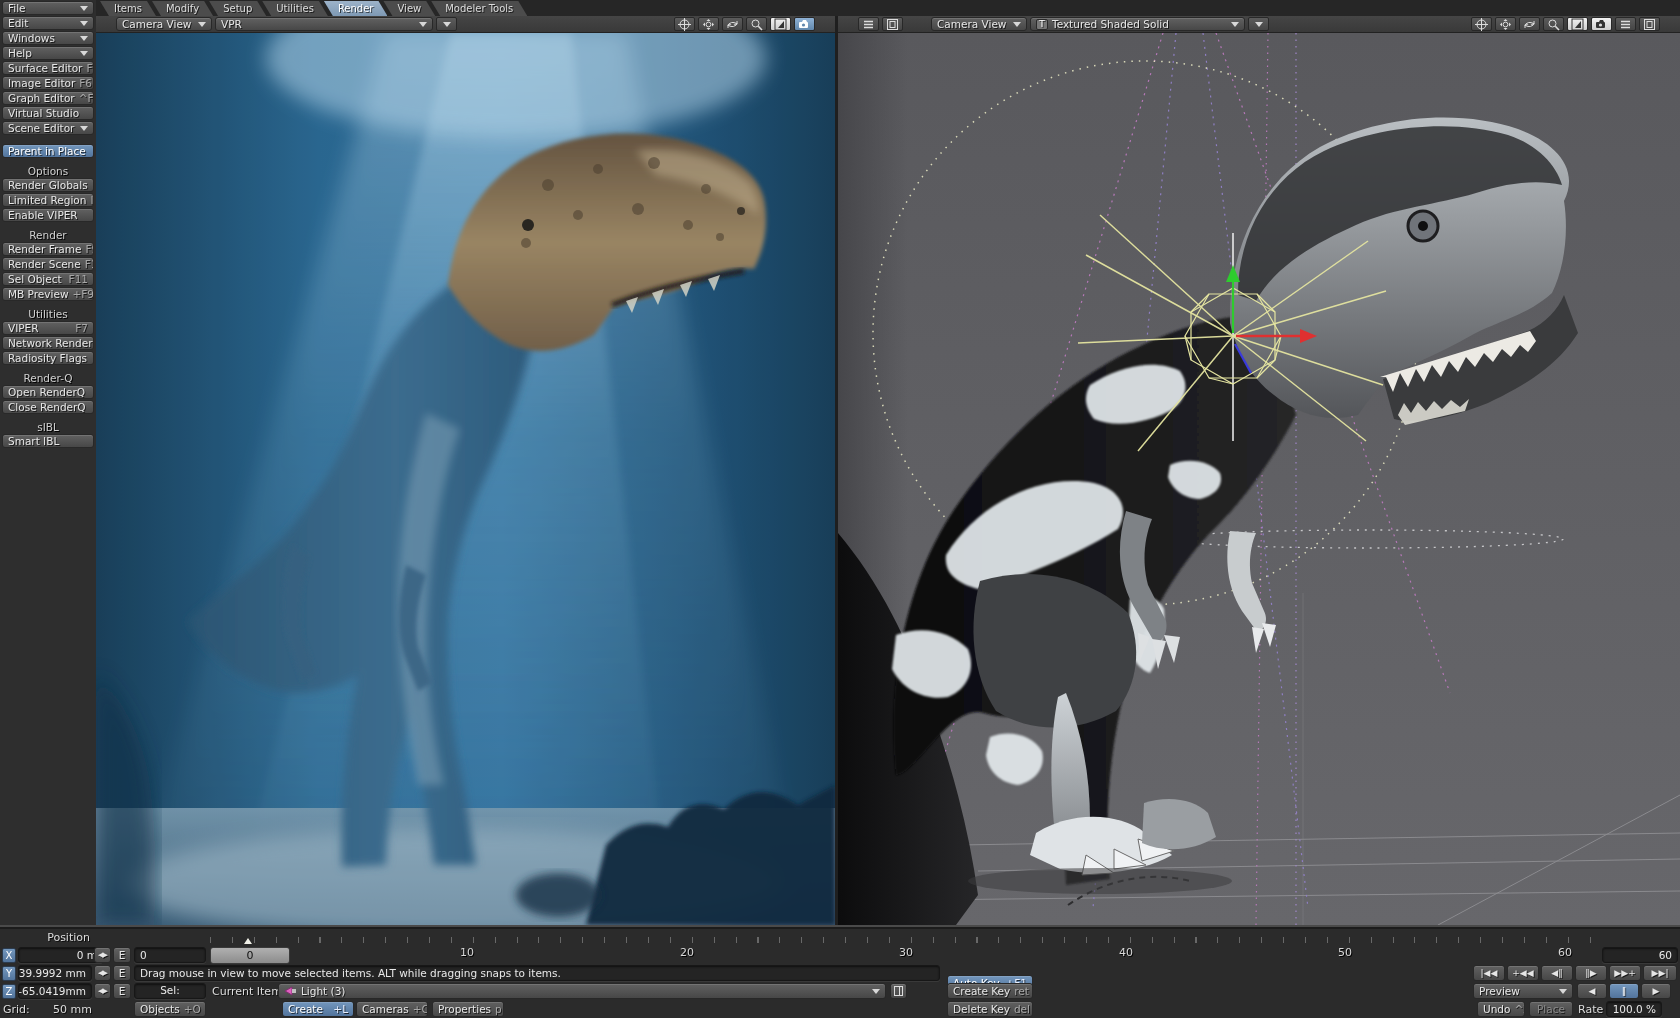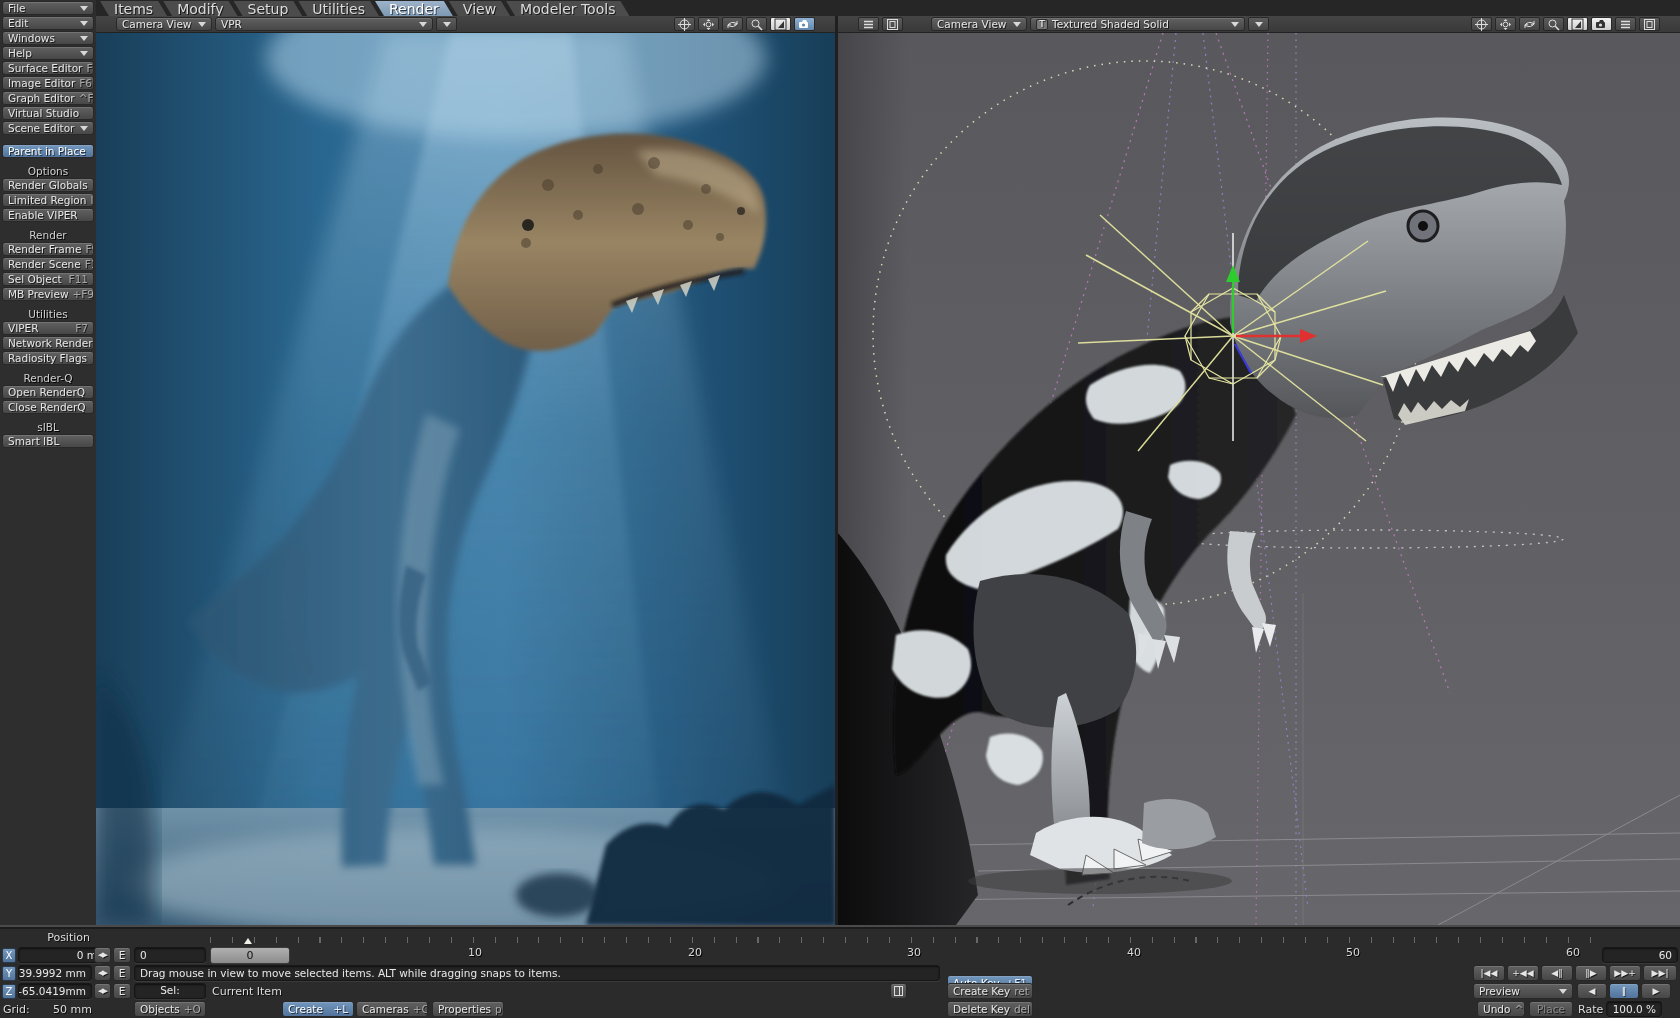--- a/index.html
+++ b/index.html
@@ -36,42 +36,42 @@
   .lbl { color:#dcdcdc; text-shadow:1px 1px 0 rgba(0,0,0,.7); white-space:nowrap; }
 
   
   .sidebar { left:0; top:0; width:96px; height:925px; background:#2e2e2e; padding:1px 2px; }
   .sidebar .btn { height:14px; margin-bottom:1px; font-size:10.5px; }
   .sidebar .sect { height:13px; display:flex; align-items:center; justify-content:center; color:#cfcfcf; text-shadow:1px 1px 0 #000; margin:6px 0 1px 0; font-size:10.5px; }
   .gap8 { height:8px; }
 
   
   .tabbar { left:96px; top:0; width:1584px; height:16px; background:#262626; display:flex; align-items:flex-end; padding-left:4px; }
-  .tab { height:15px; padding:0 14px; margin-right:-4px; display:flex; align-items:center; background:#4c4c4c; color:#dcdcdc; text-shadow:1px 1px 0 #000a; clip-path:polygon(0 0, calc(100% - 9px) 0, 100% 100%, 9px 100%); font-size:14px; }
+  .tab { height:15px; padding:0 14px; margin-right:-4px; display:flex; align-items:center; background:#4c4c4c; color:#dcdcdc; text-shadow:1px 1px 0 #000a; clip-path:polygon(0 0, calc(100% - 9px) 0, 100% 100%, 9px 100%); font-size:10px; }
   .tab.active { background:linear-gradient(#9db3c9,#7e99b4); color:#fff; }
 
   
   .vptitle { height:17px; background:linear-gradient(#454545,#393939); border-bottom:1px solid #222; display:flex; align-items:center; gap:3px; padding:0 20px; }
   .vptitle .btn { height:14px; font-size:10.5px; }
   .icon-btn { width:21px; height:14px; display:flex; align-items:center; justify-content:center; background:linear-gradient(#5c5c5c,#454545); border:1px solid #282828; border-radius:2px; flex:0 0 auto; }
   .icon-btn.white { background:linear-gradient(#f2f2f2,#cfcfcf); }
   .icon-btn.hl { background:linear-gradient(#8fb2d6,#6288ad); }
   .icon-btn svg { display:block; }
   .spacer { flex:1; }
 
   .viewport { top:16px; height:909px; }
   .vpcanvas { position:relative; width:100%; height:892px; overflow:hidden; background:#000; }
   .vpcanvas svg { position:absolute; left:0; top:0; }
 
   
   .bottom { left:0; top:925px; width:1680px; height:93px; background:#2b2b2b; border-top:2px solid #4a4a4a; box-shadow:inset 0 2px 0 #1c1c1c; }
   .ruler { left:210px; top:10px; width:1386px; height:27px; }
   .ruler .ticks { position:absolute; left:0; top:0; width:100%; height:6px;
     background:repeating-linear-gradient(90deg,#9a9a9a 0 1px,transparent 1px 21.9px); opacity:.55; }
-  .ruler .num { position:absolute; top:9px; transform:translateX(-50%); color:#d8d8d8; text-shadow:1px 1px 0 #000;margin-left:8px; }
+  .ruler .num { position:absolute; top:9px; transform:translateX(-50%); color:#d8d8d8; text-shadow:1px 1px 0 #000; }
   .slider-handle { position:absolute; left:0; top:10px; width:80px; height:17px; background:linear-gradient(#b0b0b0,#8c8c8c); border:1px solid #3a3a3a; border-radius:3px; color:#111; display:flex; align-items:center; justify-content:center; text-shadow:none; }
   .marker { position:absolute; left:34px; top:1px; width:0; height:0; border-left:4px solid transparent; border-right:4px solid transparent; border-bottom:6px solid #f0f0e8; }
   .row-el { height:16px; font-size:10.5px; }
   .mini { font-size:7px; letter-spacing:-1px; justify-content:center; padding:0 2px; }
   .pb { justify-content:center; font-size:9px; letter-spacing:0; padding:0 2px; }
 </style>
 </head>
 <body>
 
 <div class="app">
@@ -566,20 +566,28 @@
 
     <div class="abs badge" style="left:2px; top:57px;">Z</div>
     <div class="abs field right row-el" style="left:18px; top:56px; width:74px;">-65.0419mm</div>
     <div class="abs btn mini row-el" style="left:94px; top:56px; width:17px;">◀▶</div>
     <div class="abs btn row-el" style="left:113px; top:56px; width:18px; justify-content:center;">E</div>
     <div class="abs field row-el" style="left:134px; top:56px; width:72px;flex-direction:column;">
       <span>Sel:</span>
         <span style="margin-left:auto">1</span>
     </div>
     <div class="abs lbl" style="left:212px; top:58px;">Current Item</div>
+    <div class="abs btn row-el" style="left:278px; top:56px; width:608px;">
+      <svg width="13" height="10" style="margin-right:4px">
+          <polygon points="1,5 8,1 8,9" fill="#e060c0" stroke="#803070"></polygon>
+          <rect x="8" y="3" width="4" height="4" fill="#c0c0c0"></rect>
+        </svg>
+      <span>Light (3)</span>
+        <span class="arr"></span>
+    </div>
     <div class="abs btn row-el" style="left:890px; top:56px; width:17px; justify-content:center; padding:0;">
       <svg width="9" height="10">
           <rect x="0.5" y="0.5" width="8" height="9" fill="none" stroke="#ddd"></rect>
           <line x1="5.5" y1="0.5" x2="5.5" y2="9.5" stroke="#ddd"></line>
         </svg>
     </div>
 
     <div class="abs lbl" style="left:3px; top:76px;">Grid:</div>
     <div class="abs lbl" style="left:18px; top:76px; width:74px; text-align:right;">50 mm</div>
     <div class="abs btn row-el" style="left:134px; top:74px; width:72px;">

